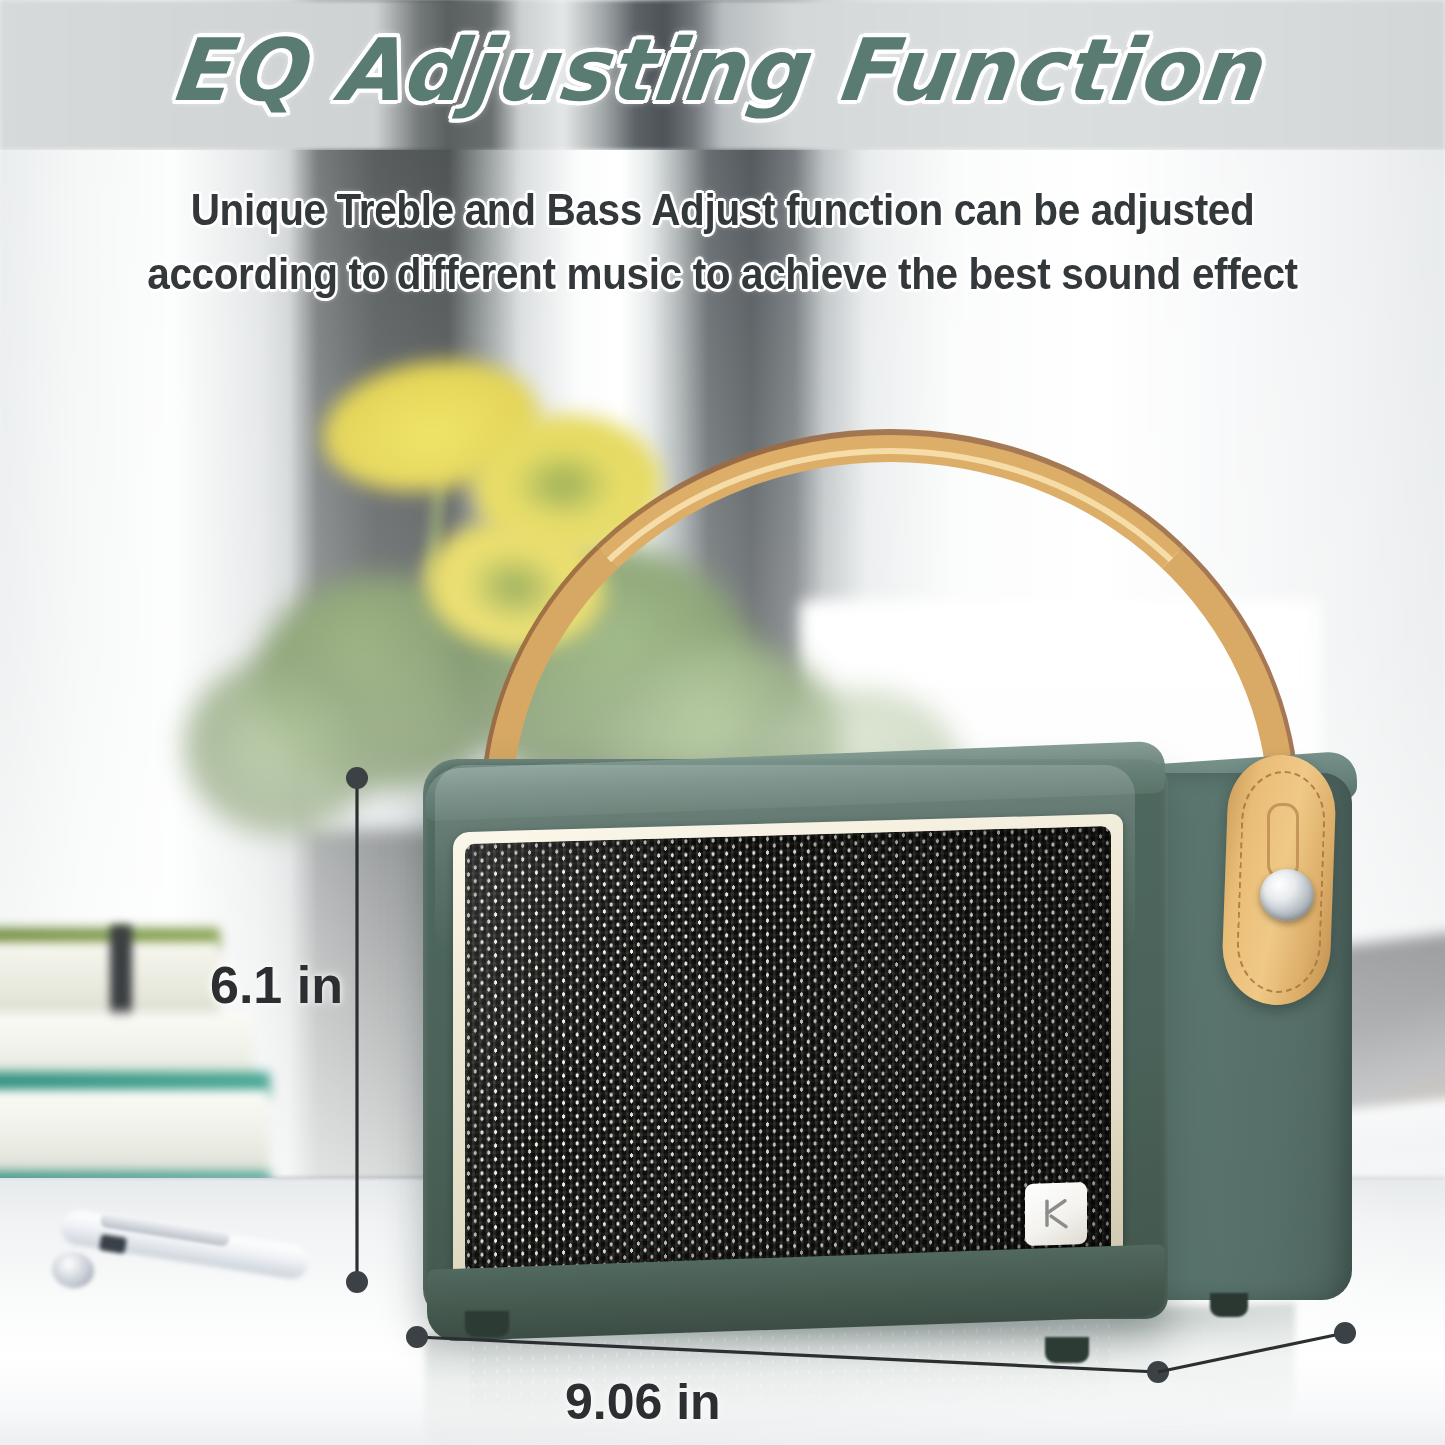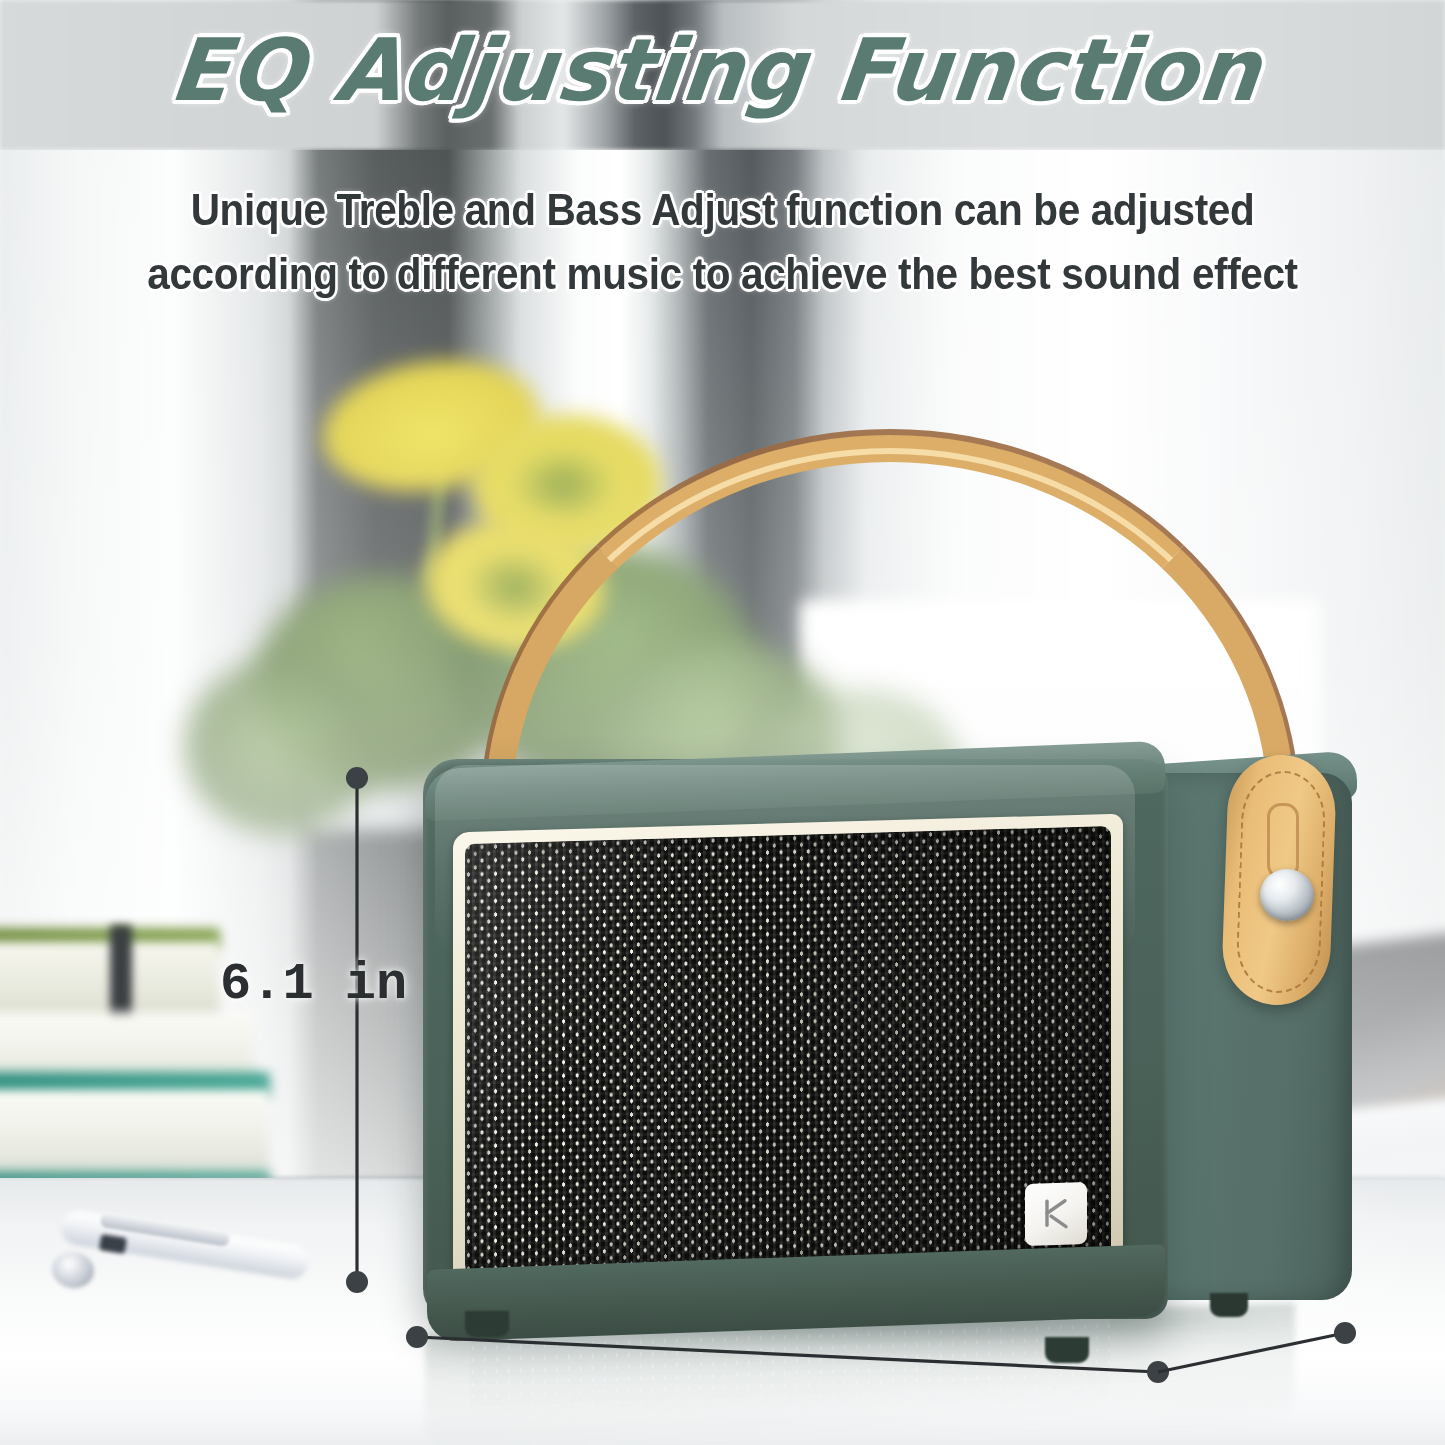--- a/index.html
+++ b/index.html
@@ -332,21 +332,21 @@
   
   .dim-layer{position:absolute;inset:0;}
   .dim-svg{position:absolute;left:0;top:0;width:1445px;height:1445px;}
   .dim-label{
     position:absolute;
     font-family:"Liberation Sans",sans-serif;
     font-weight:bold;color:#2b2f31;
     text-shadow:0 0 6px rgba(255,255,255,.85),0 0 14px rgba(255,255,255,.6);
     white-space:nowrap;
   }
-  #dim-height-label{left:220px;top:955px;font-size:52px;font-family:Liberation Mono, monospace;}
+  #dim-height-label{left:210px;top:955px;font-size:52px;}
   #dim-width-label{left:565px;top:1373px;font-size:50px;}
   #dim-depth-label{left:1258px;top:1372px;font-size:50px;}
 </style>
 </head>
 <body>
 
 <div id="stage">
 
   <div class="scene">
     <div class="wall"></div>
@@ -442,20 +442,21 @@
 
       <line x1="417" y1="1337" x2="1158" y2="1372" stroke="#2b2f31" stroke-width="3.2"></line>
       <circle cx="417" cy="1337" r="11" fill="#3b4144"></circle>
       <circle cx="1158" cy="1372" r="11" fill="#3b4144"></circle>
 
       <line x1="1158" y1="1372" x2="1345" y2="1333" stroke="#2b2f31" stroke-width="3.2"></line>
       <circle cx="1345" cy="1333" r="11" fill="#3b4144"></circle>
     </svg>
 
     <div class="dim-label" id="dim-height-label">6.1 in</div>
+    <div class="dim-label" id="dim-width-label">9.06 in</div>
   </div>
 
   <div class="header-band">
     <div class="hb-bg"></div>
   </div>
   <div class="title">EQ Adjusting Function</div>
 
   <div class="subtitle">
     <span class="line">Unique Treble and Bass Adjust function can be adjusted</span>
     <span class="line">according to different music to achieve the best sound effect</span>

